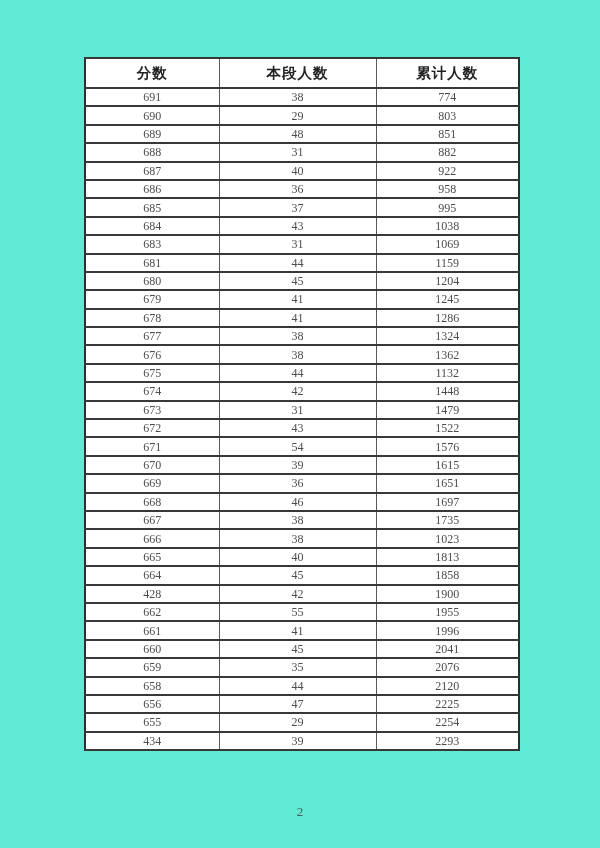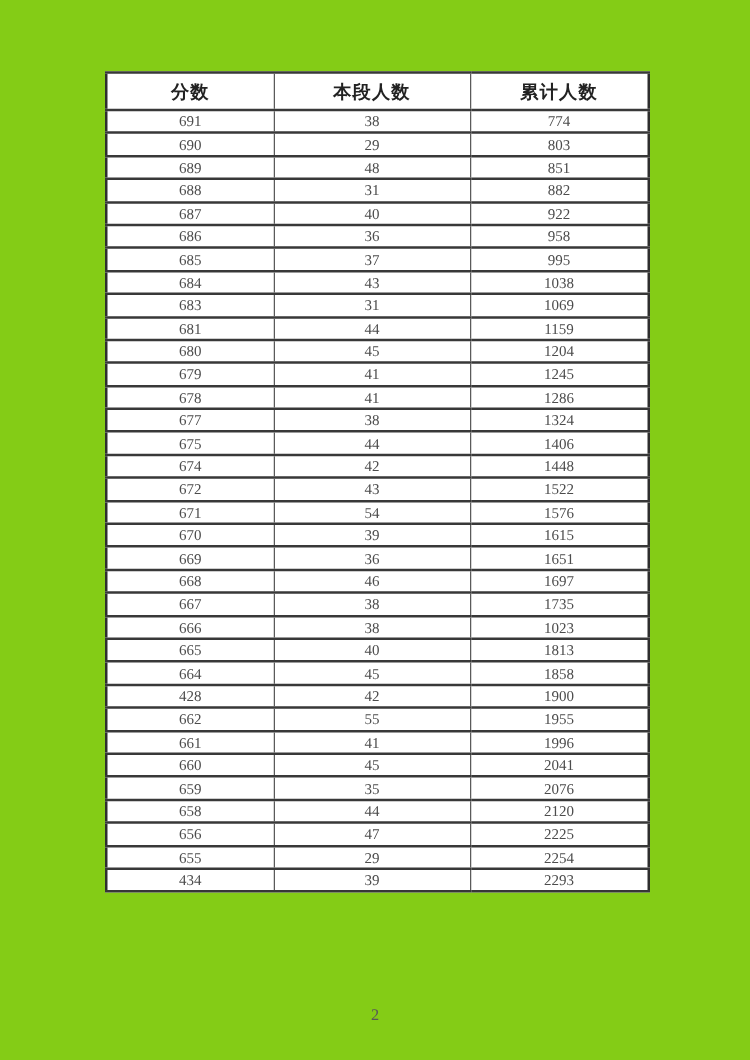--- a/index.html
+++ b/index.html
@@ -11,21 +11,21 @@
     width: 600px;
     height: 848px;
     position: relative;
     font-family: "Liberation Serif", "DejaVu Serif", serif;
     overflow: hidden;
   }
   .page {
     position: absolute;
     left: 0; top: 0;
     width: 600px; height: 848px;
-    background: #84cc16;
+    background: #5eead4;
   }
   table.score-table {
     position: absolute;
     left: 84px;
     top: 57px;
     width: 434px;
     border-collapse: collapse;
     table-layout: fixed;
     background: #ffffff;
   }
@@ -151,30 +151,40 @@
           <td>678</td>
           <td>41</td>
           <td>1286</td>
         </tr>
         <tr>
           <td>677</td>
           <td>38</td>
           <td>1324</td>
         </tr>
         <tr>
+          <td>676</td>
+          <td>38</td>
+          <td>1362</td>
+        </tr>
+        <tr>
           <td>675</td>
           <td>44</td>
-          <td>1406</td>
+          <td>1132</td>
         </tr>
         <tr>
           <td>674</td>
           <td>42</td>
           <td>1448</td>
         </tr>
         <tr>
+          <td>673</td>
+          <td>31</td>
+          <td>1479</td>
+        </tr>
+        <tr>
           <td>672</td>
           <td>43</td>
           <td>1522</td>
         </tr>
         <tr>
           <td>671</td>
           <td>54</td>
           <td>1576</td>
         </tr>
         <tr>

